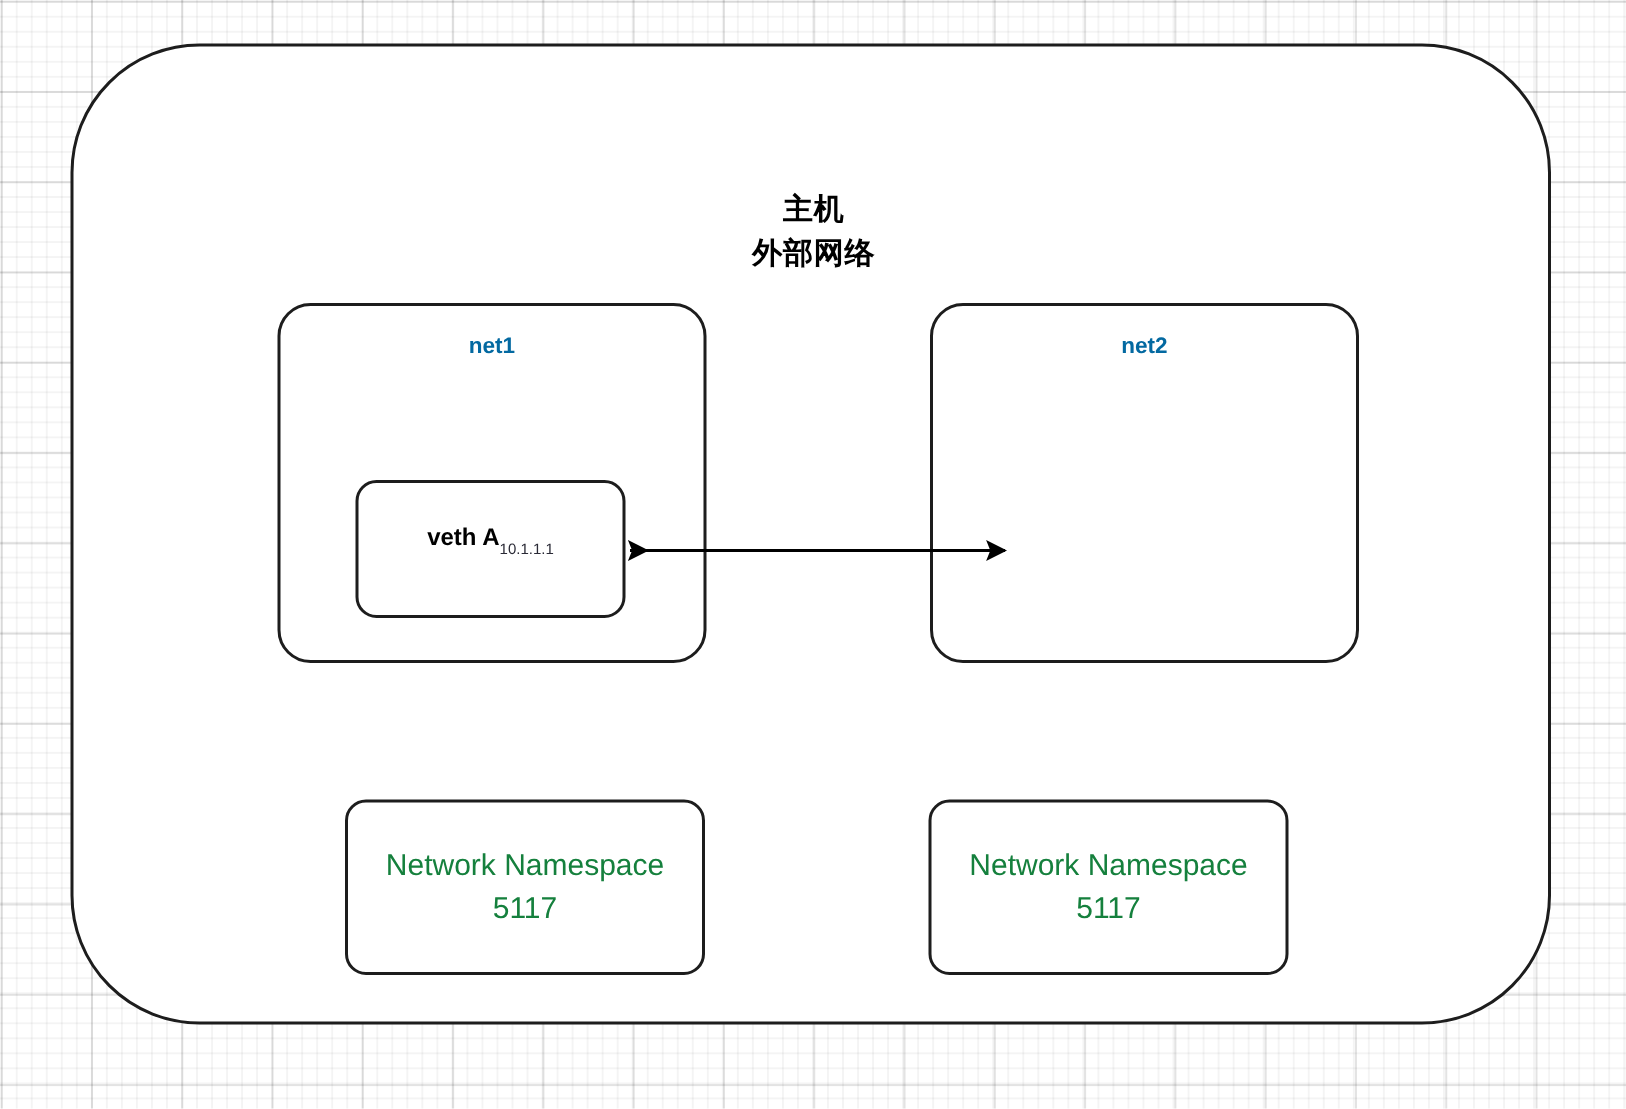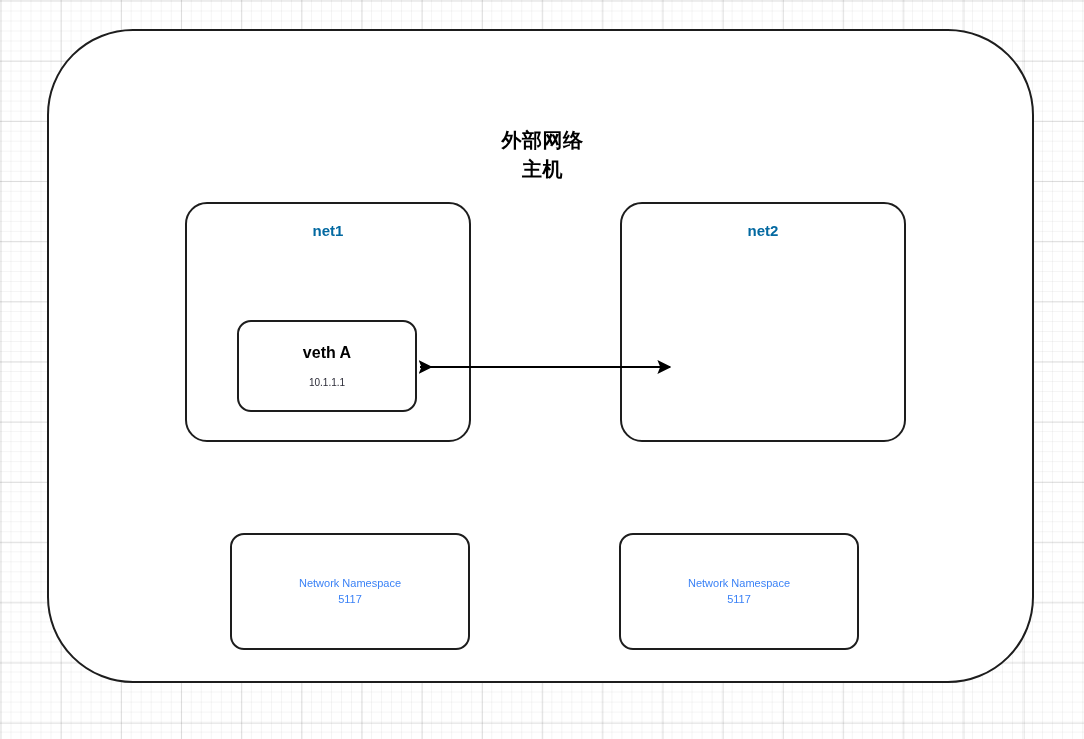--- a/index.html
+++ b/index.html
@@ -90,21 +90,20 @@
   }
 
   
   .veth-box {
     width: 180px;
     height: 92px;
     top: 320px;
     border-radius: 14px;
     border-width: 2px;
     display: flex;
-    flex-direction: column;
     align-items: center;
     justify-content: center;
   }
   #veth-a-box { left: 237px; }
   #veth-b-box { left: 672px; }
 
   .veth-name {
     font-size: 16px;
     font-weight: bold;
     color: #000000;
@@ -125,23 +124,23 @@
     border-width: 2px;
     display: flex;
     flex-direction: column;
     align-items: center;
     justify-content: center;
   }
   #ns1-box { left: 230px; }
   #ns2-box { left: 619px; }
 
   .ns-line {
-    font-size: 11px;
+    font-size: 20px;
     font-weight: normal;
-    color: #3b82f6;
+    color: #15803d;
     line-height: 1.45;
     text-align: center;
   }
 
   
   #connector-layer {
     position: absolute;
     left: 0;
     top: 0;
     width: 1084px;
@@ -150,22 +149,22 @@
   }
 </style>
 </head>
 <body>
 
 <div id="canvas">
 
   <div class="box" id="host-box">
 
     <div id="host-title">
+      <span class="line">主机</span>
       <span class="line">外部网络</span>
-      <span class="line">主机</span>
     </div>
 
   </div>
 
   <div class="box net-box" id="net1-box">
     <div class="net-label">net1</div>
   </div>
 
   <div class="box net-box" id="net2-box">
     <div class="net-label">net2</div>

